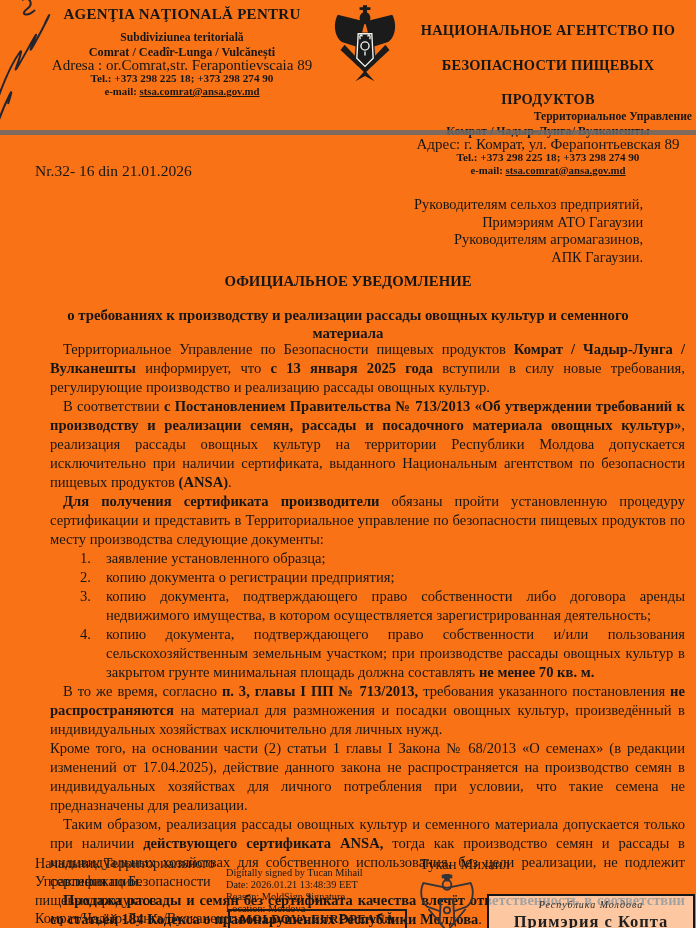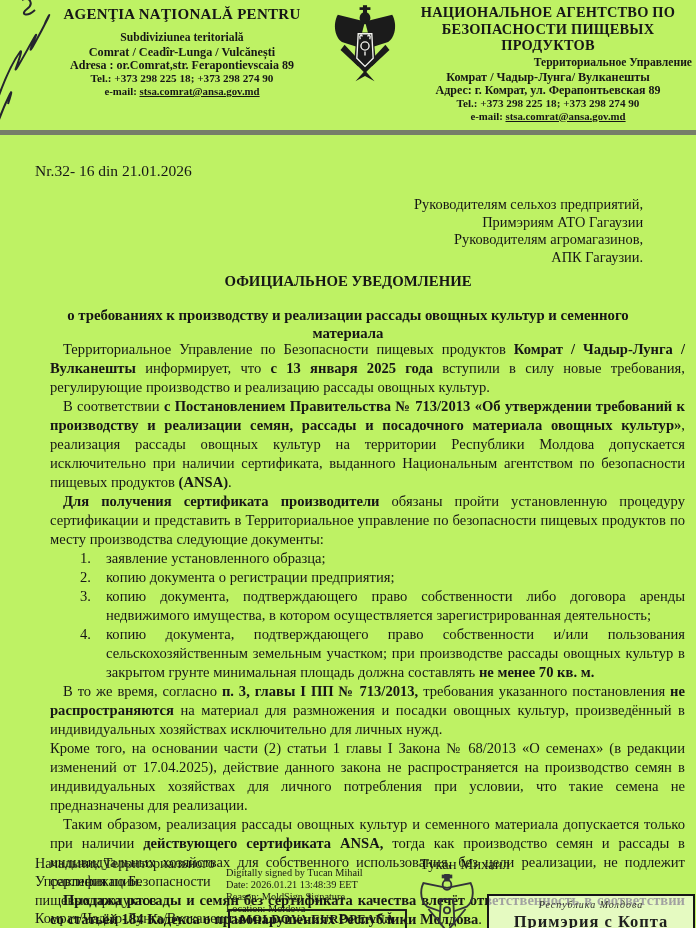--- a/index.html
+++ b/index.html
@@ -1,32 +1,32 @@
 <!DOCTYPE html>
 <html><head>
 <meta charset="utf-8">
 <style>
   html,body{margin:0;padding:0;background:#e8e8e8;}
   .page{
     position:relative;
     width:696px;height:928px;
     margin:0 auto;
-    background:#bef264;
+    background:#f97316;
     overflow:hidden;
     font-family:"Liberation Serif","DejaVu Serif",serif;
     color:#161616;
   }
   
   .lh-left{position:absolute;left:48px;top:6px;width:268px;text-align:center;}
   .lh-right{position:absolute;left:404px;top:4px;width:288px;text-align:center;}
   .lh-title{font-weight:700;font-size:15px;line-height:17px;letter-spacing:.3px;}
-  .lh-title-ru{font-weight:700;font-size:14.4px;line-height:16.5px;letter-spacing:.2px;}
+  .lh-title-ru{font-weight:700;font-size:14.4px;line-height:16.5px;letter-spacing:.2px;margin-top:18px;}
   .lh-sub{font-weight:700;font-size:11.6px;line-height:14px;margin-top:8px;}
   .lh-sub2{font-weight:700;font-size:12.2px;line-height:14px;}
-  .lh-small{font-weight:700;font-size:12px;line-height:13px;}
+  .lh-small{font-weight:400;font-size:15px;line-height:13px;}
   .lh-tel{font-weight:700;font-size:11.2px;line-height:13px;}
   .lh-mail{font-weight:700;font-size:10.8px;line-height:13px;}
   .lh-mail .em{text-decoration:underline;}
   .lh-right .lh-sub{margin-top:2px;text-align:right;}
   .emblem{position:absolute;left:331px;top:5px;width:68px;height:82px;}
   .rule{position:absolute;left:0;top:130px;width:696px;height:5px;background:#6a6a6a;filter:blur(.7px);opacity:.85;}
   
   .scribble{position:absolute;left:-4px;top:-2px;width:70px;height:135px;}
   
   .ref{position:absolute;left:35px;top:162px;font-size:15.5px;}

